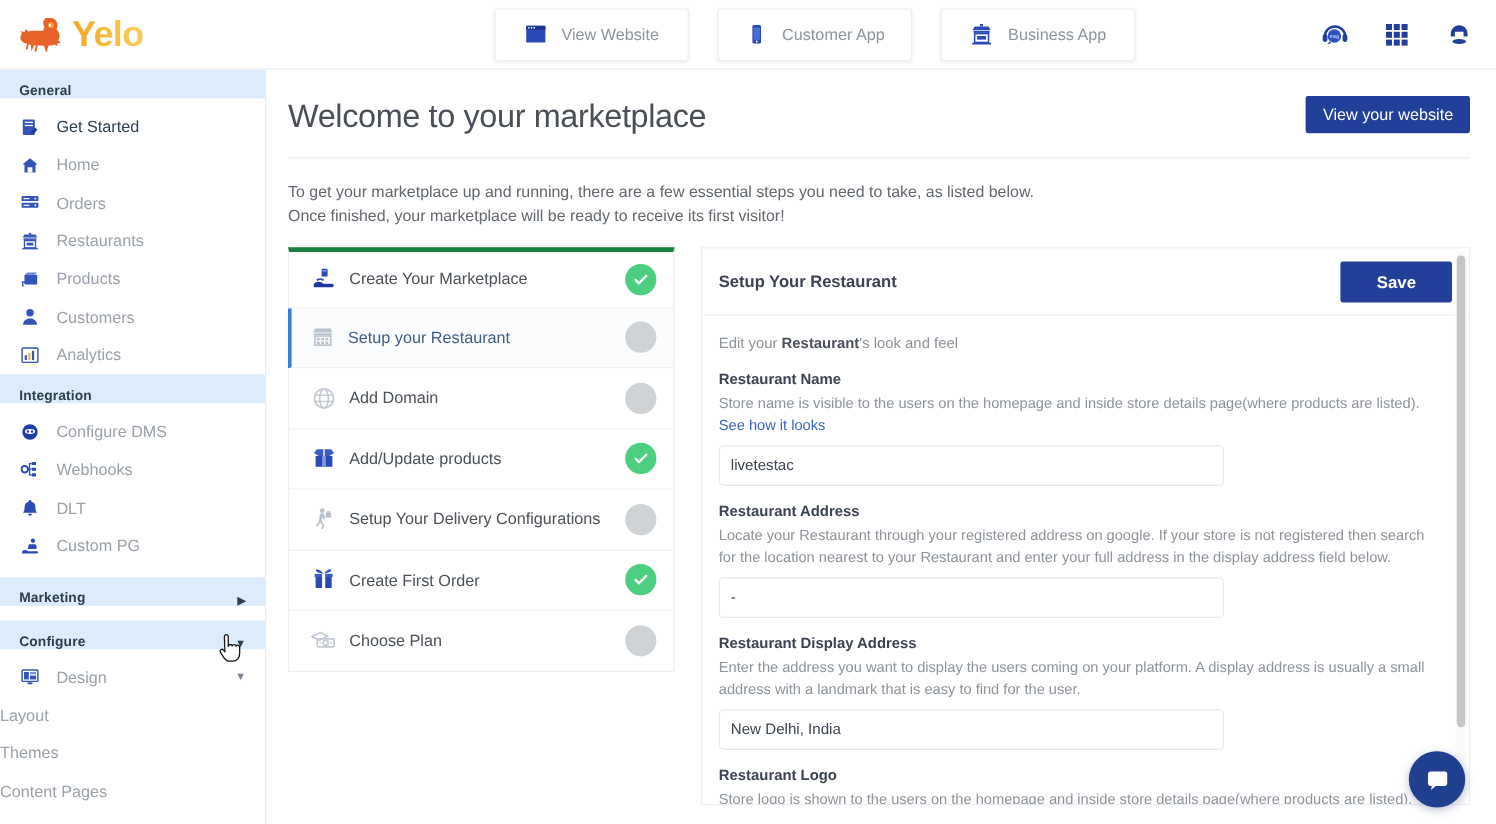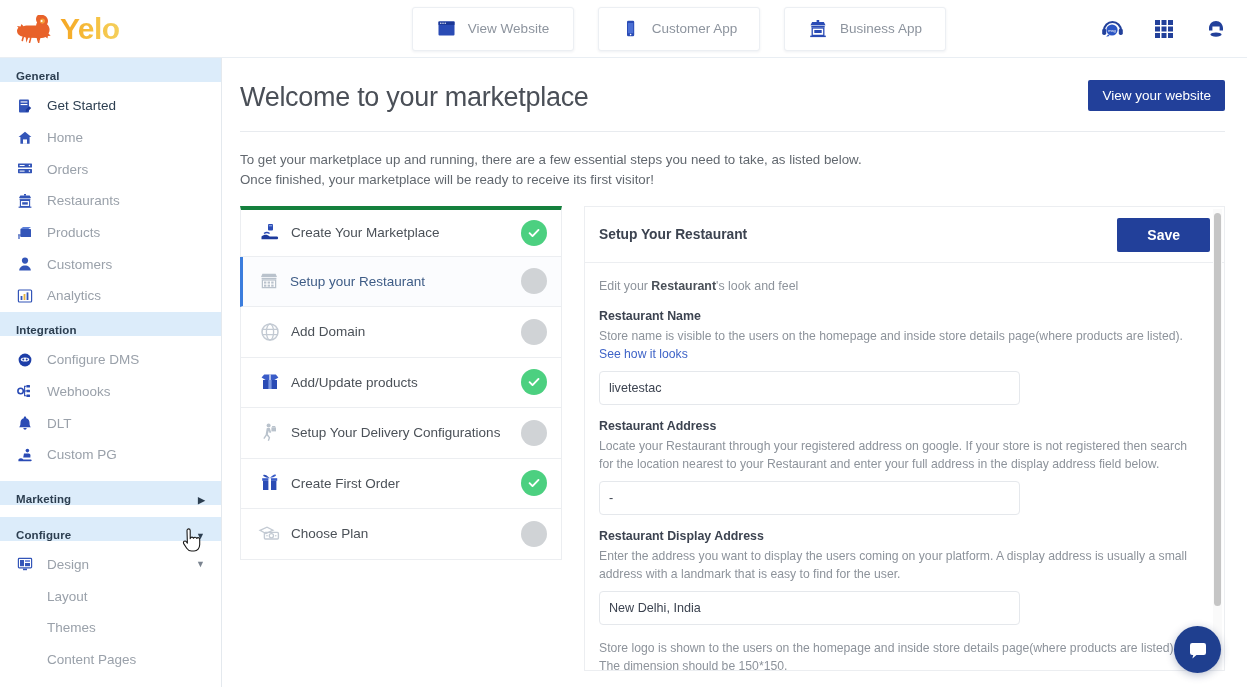--- a/index.html
+++ b/index.html
@@ -59,21 +59,21 @@
   .sec-head .caret { font-size: 9px; color: #2c3e50; }
   .nav-item {
     height: 31.7px; display: flex; align-items: center; gap: 13px;
     padding: 0 16px; font-size: 13.5px; color: #9aa1aa; cursor: pointer;
   }
   .nav-item.active { color: #2c3e50; }
   .nav-item .ico { width: 18px; height: 18px; display: flex; align-items: center; justify-content: center; flex: 0 0 18px; }
   .nav-item .caret-r { margin-left: auto; font-size: 9px; color: #7b8490; }
   .sub-item {
     height: 31.7px; display: flex; align-items: center;
-    padding-left: 47px; font-size: 13.5px; color: #9aa1aa; cursor: pointer;
+    font-size: 13.5px; color: #9aa1aa; cursor: pointer;
   }
 
   
   .main {
     position: absolute; top: 58px; left: 222px; width: 1025px; height: 629px;
     background: #ffffff; overflow: hidden;
   }
   .page-head { padding: 24px 22px 0 18px; position: relative; }
   .page-title { font-size: 27px; font-weight: 400; color: #4a4f57; letter-spacing: -.3px; }
   .btn-primary {
@@ -565,20 +565,21 @@
             <input class="field-input" type="text" value="-" style="">
           </div>
 
           <div class="field">
             <div class="field-label">Restaurant Display Address</div>
             <div class="field-help">Enter the address you want to display the users coming on your platform. A display address is usually a small address with a landmark that is easy to find for the user.</div>
             <input class="field-input" type="text" value="New Delhi, India" style="">
           </div>
 
           <div class="field">
+            <div class="field-label">Restaurant Logo</div>
             <div class="field-help">
               <span>Store logo is shown to the users on the homepage and inside store details page(where products are listed). The dimension should be 150*150. </span>
             </div>
           </div>
         </div>
 
         <div class="vscroll-track"></div>
         <div class="vscroll-thumb"></div>
       </div>
     </div>

